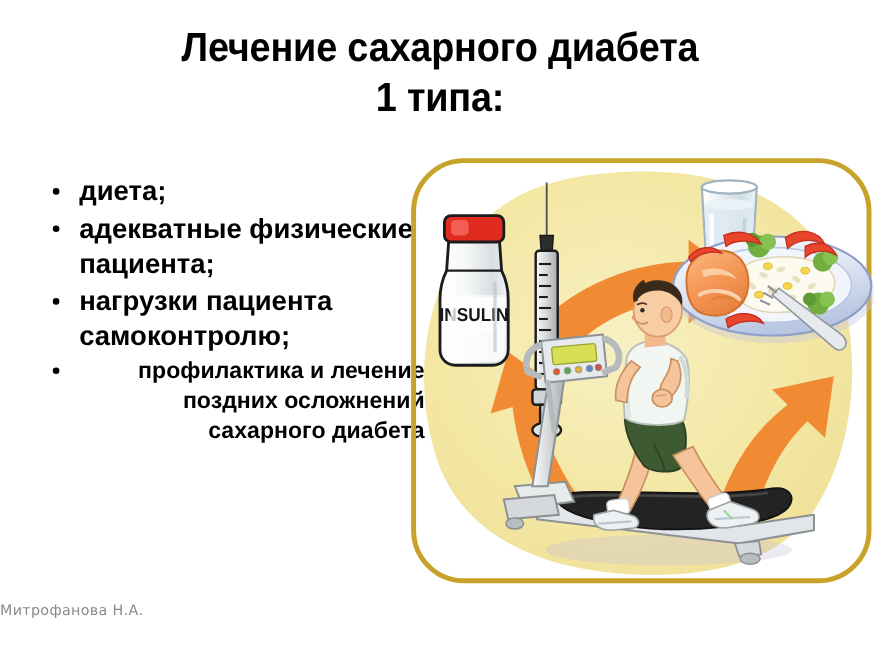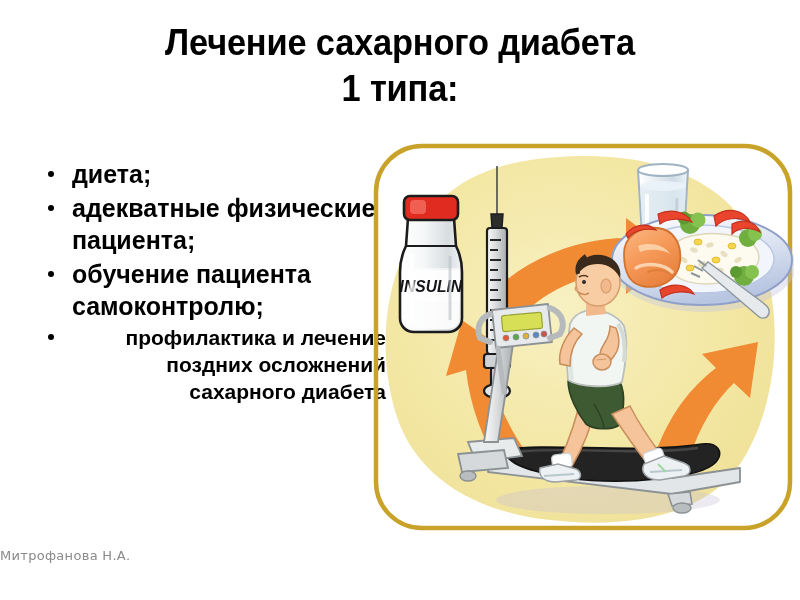--- a/index.html
+++ b/index.html
@@ -85,21 +85,20 @@
     letter-spacing: 0.3px;
   }
 
   
   #illustration {
     position: absolute;
     left: 372px;
     top: 142px;
     width: 422px;
     height: 390px;
-    font-style: italic;
   }
   #illustration svg {
     display: block;
     width: 422px;
     height: 390px;
   }
 </style>
 </head>
 <body>
 
@@ -107,21 +106,21 @@
 1 типа:</div>
 
 <ul id="bullet-list">
   <li class="bullet-item size-lg">
     <span>диета;</span>
   </li>
   <li class="bullet-item size-lg">
     <span>адекватные физические пациента;</span>
   </li>
   <li class="bullet-item size-lg">
-    <span>обучение пациента самоконтролю;</span>
+    <span>нагрузки пациента самоконтролю;</span>
   </li>
   <li class="bullet-item size-sm">
     <span>профилактика и лечение поздних осложнений сахарного диабета</span>
   </li>
 </ul>
 
 <div id="footer-credit">Митрофанова Н.А.</div>
 
 <div id="illustration">
 <svg viewBox="0 0 422 390" xmlns="http://www.w3.org/2000/svg">

